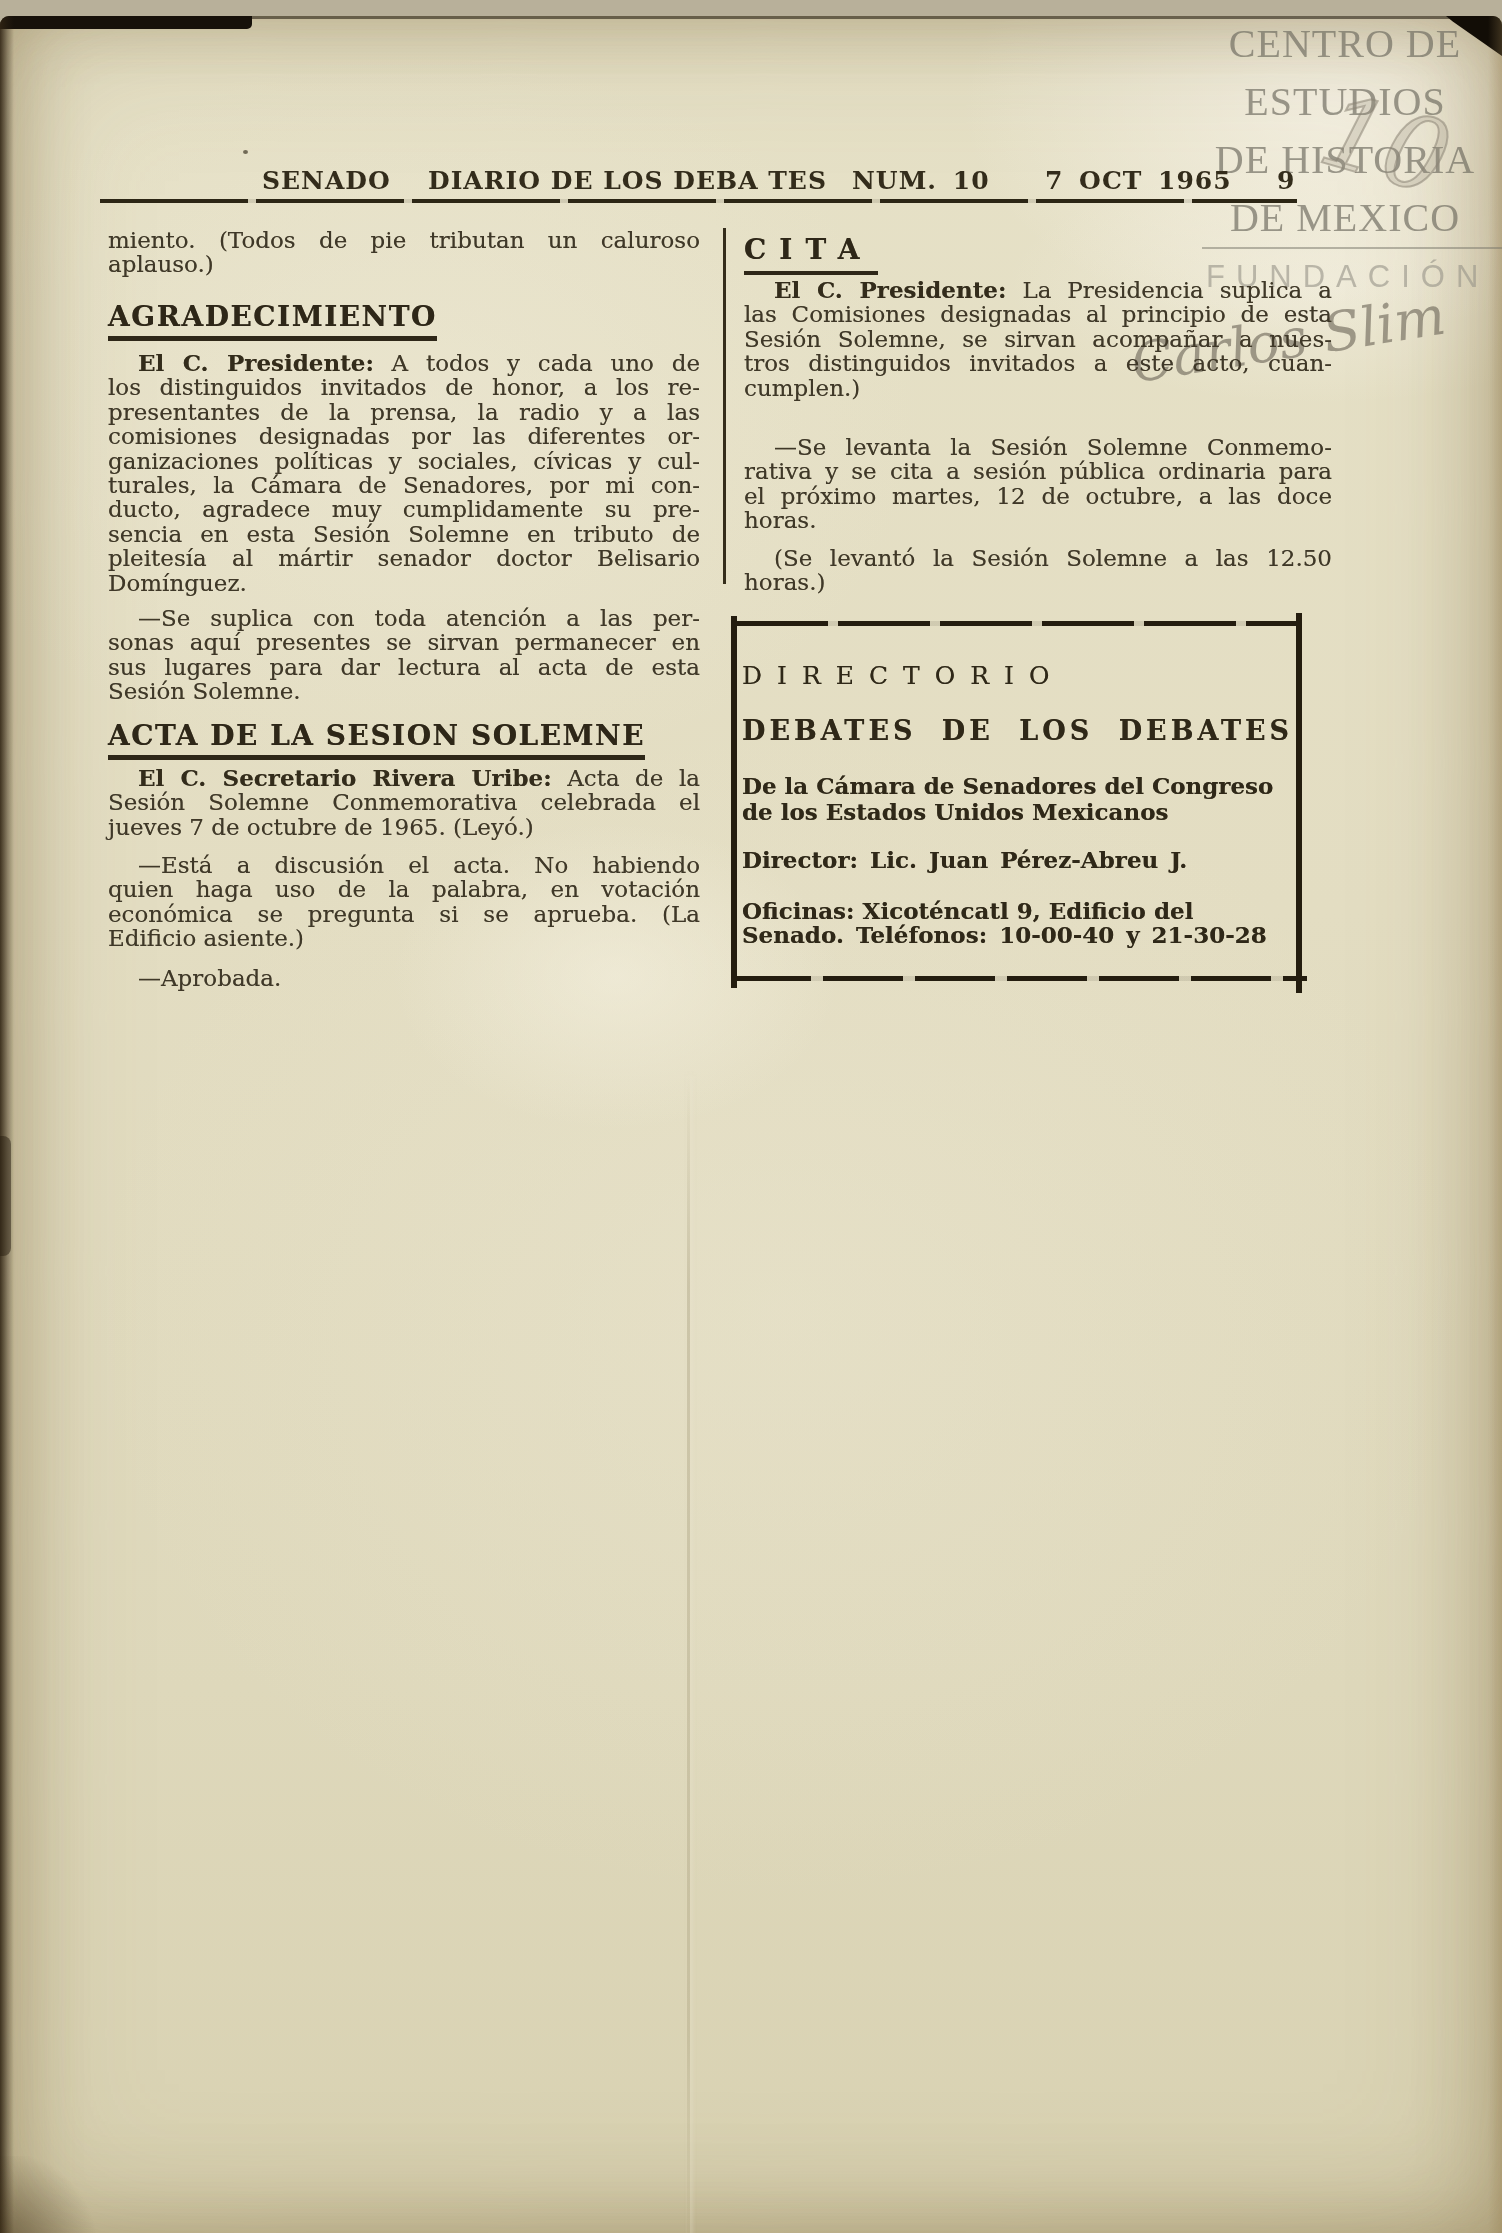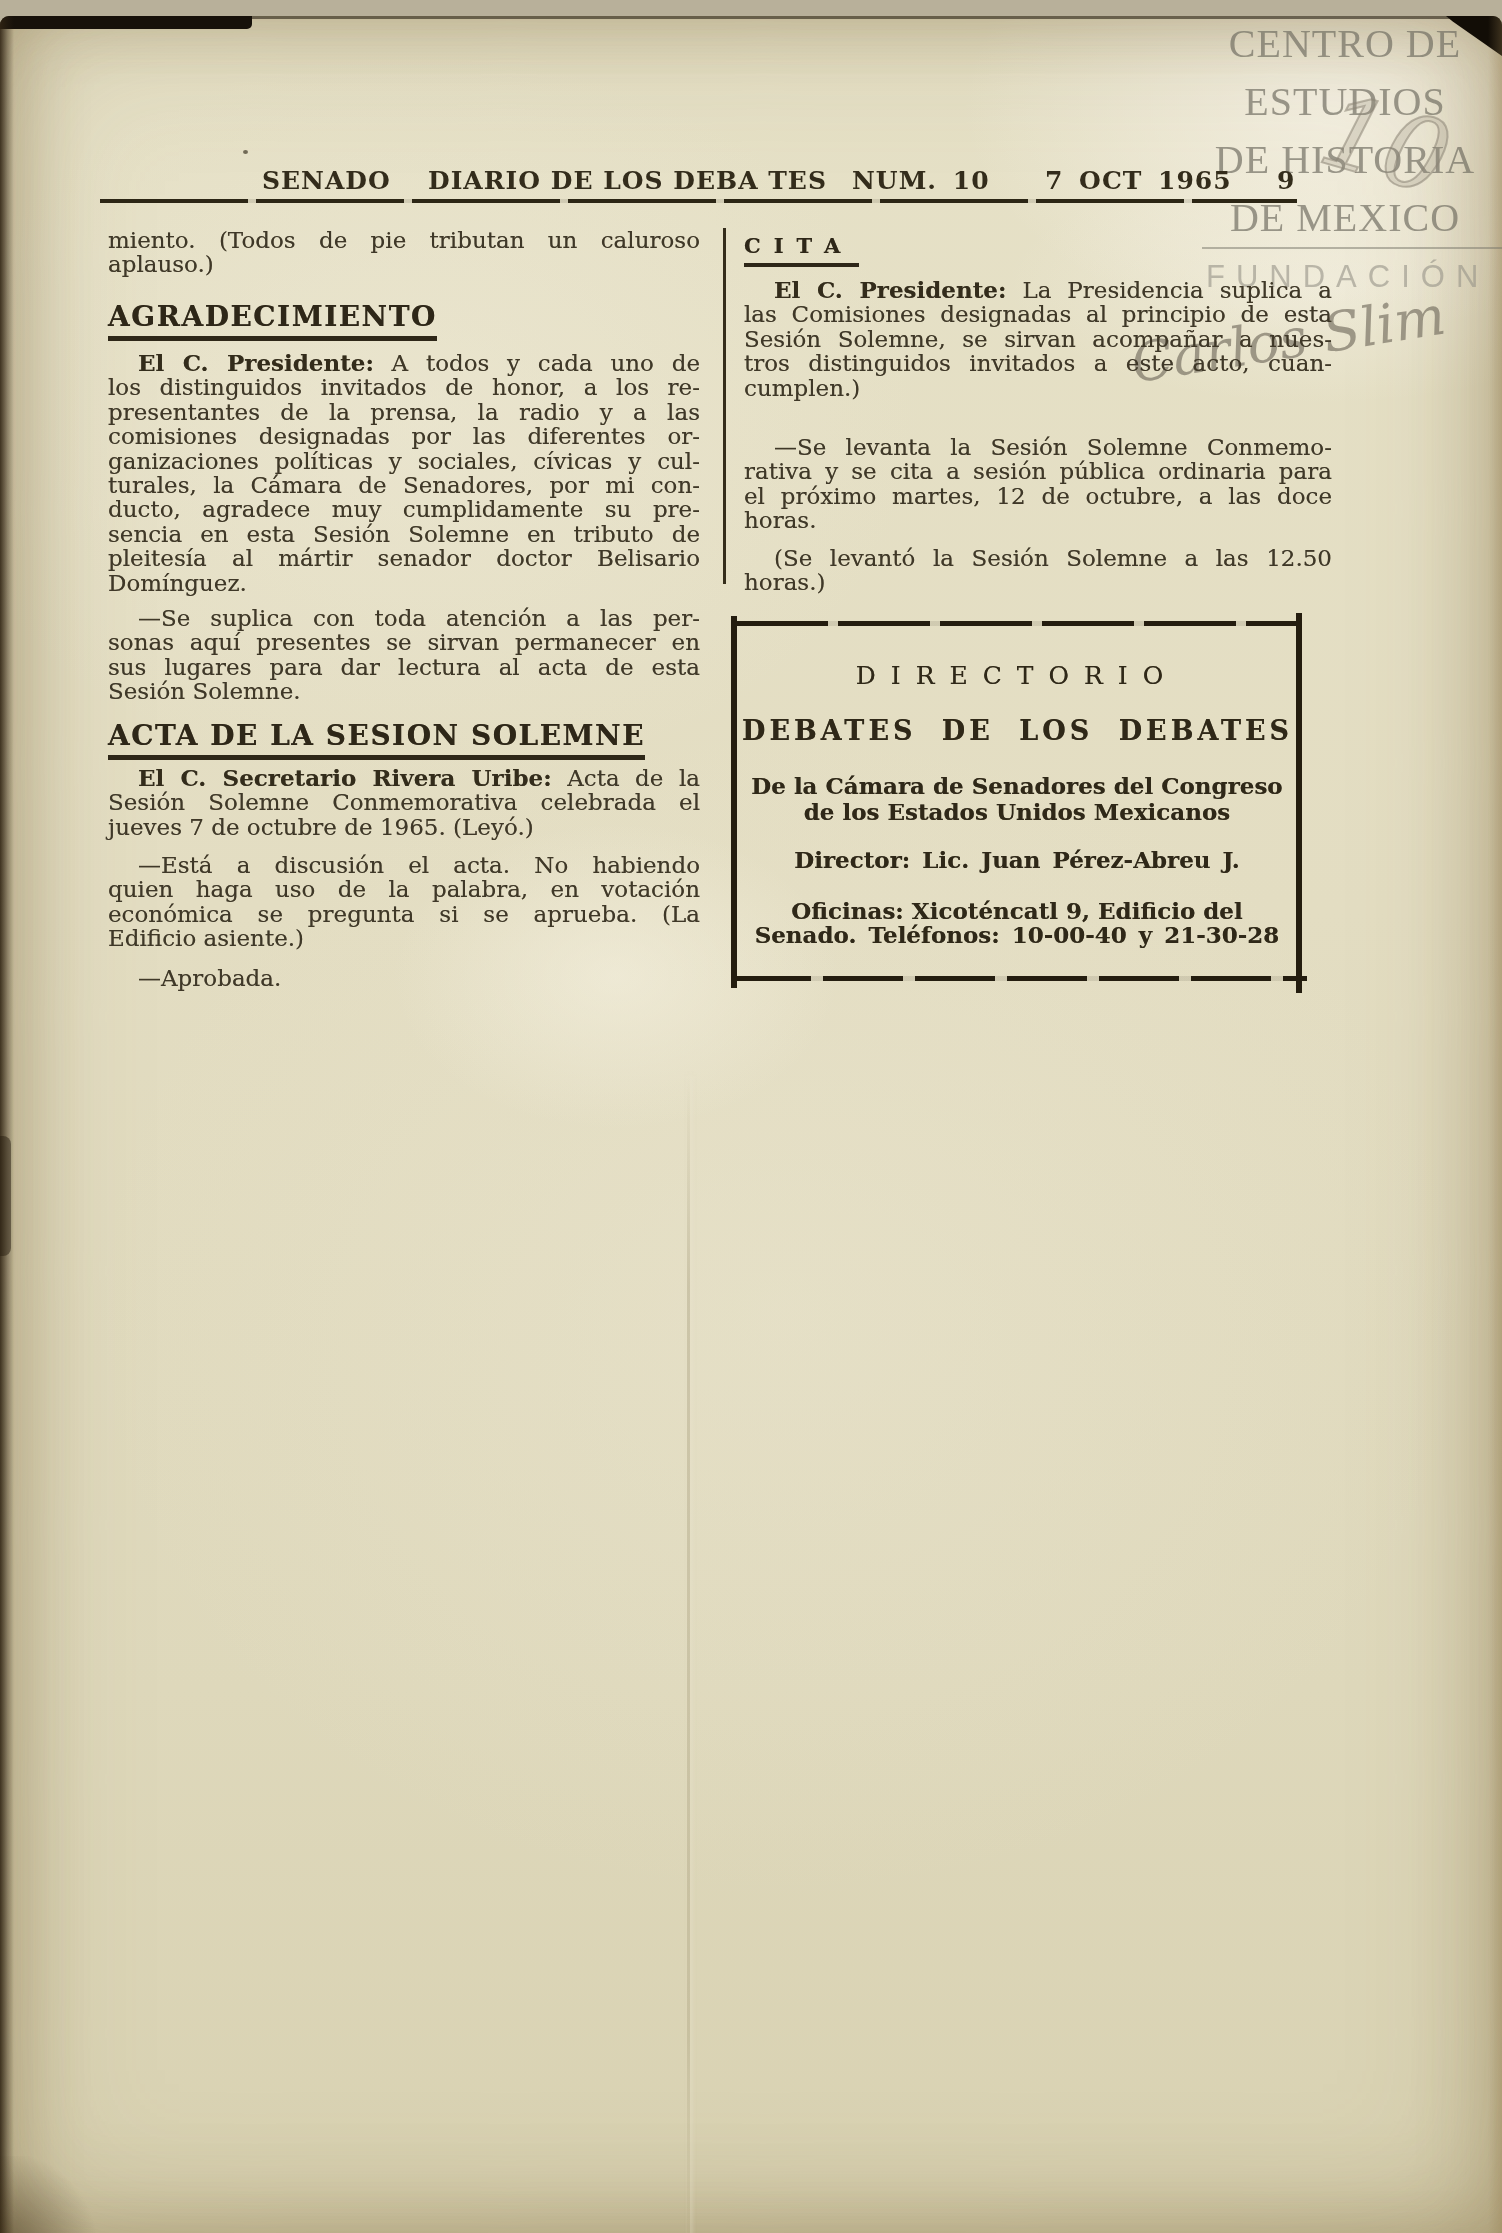--- a/index.html
+++ b/index.html
@@ -67,32 +67,32 @@
   
   .para{position:absolute;width:592px;font-size:23px;line-height:24.4px;color:#3f3828;
     text-shadow:0 0 0.5px rgba(63,56,40,0.55);}
   .para .ln{text-align:justify;text-align-last:justify;white-space:normal;}
   .para .ln.last{text-align-last:left;}
   .para.ind .ln:first-child{text-indent:30px;}
   b.lead{font-weight:bold;color:#332c1b;}
   .heading{position:absolute;font-weight:bold;font-size:28px;letter-spacing:1.5px;color:#2e2718;
     border-bottom:5px solid #2e2718;padding-bottom:3px;white-space:nowrap;
     text-shadow:0 0 0.5px rgba(46,39,24,0.6);}
-  .cita-heading{letter-spacing:13px;font-size:21px;border-bottom-width:4px;padding-bottom:5px;padding-right:6px;}
+  .cita-heading{letter-spacing:13px;font-size:28px;border-bottom-width:4px;padding-bottom:5px;padding-right:6px;}
   .approval{position:absolute;left:108px;top:949px;width:592px;font-size:23px;text-indent:30px;color:#3f3828;
     text-shadow:0 0 0.5px rgba(63,56,40,0.55);}
   
   .bx{position:absolute;background:#241d0f;}
   .bx-top{left:736px;top:605px;width:566px;height:5px;
     background:repeating-linear-gradient(90deg,#241d0f 0 92px,rgba(36,29,15,0.1) 92px 102px);}
   .bx-bottom{left:731px;top:960px;width:576px;height:5px;
     background:repeating-linear-gradient(90deg,#241d0f 0 80px,rgba(36,29,15,0.1) 80px 92px);}
   .bx-left{left:731px;top:600px;width:6px;height:372px;}
   .bx-right{left:1296px;top:597px;width:6px;height:380px;}
-  .dirbox{position:absolute;left:742px;top:605px;width:550px;height:293px;text-align:center;color:#2f2818;}
+  .dirbox{position:absolute;left:742px;top:605px;width:550px;height:293px;color:#2f2818;}
   .dirbox>div{position:absolute;width:550px;white-space:nowrap;text-shadow:0 0 0.5px rgba(47,40,24,0.6);}
   .dir-title{top:40px;font-size:25px;letter-spacing:15px;}
   .dir-sub{top:94px;font-size:27px;font-weight:bold;letter-spacing:4px;word-spacing:12px;}
   .dir-l1{top:151px;font-size:23px;font-weight:bold;}
   .dir-l2{top:177px;font-size:23px;font-weight:bold;}
   .dir-dir{top:225px;font-size:23px;font-weight:bold;word-spacing:4px;}
   .dir-o1{top:276px;font-size:23px;font-weight:bold;}
   .dir-o2{top:300px;font-size:23px;font-weight:bold;word-spacing:4px;}
 </style>
 </head>

